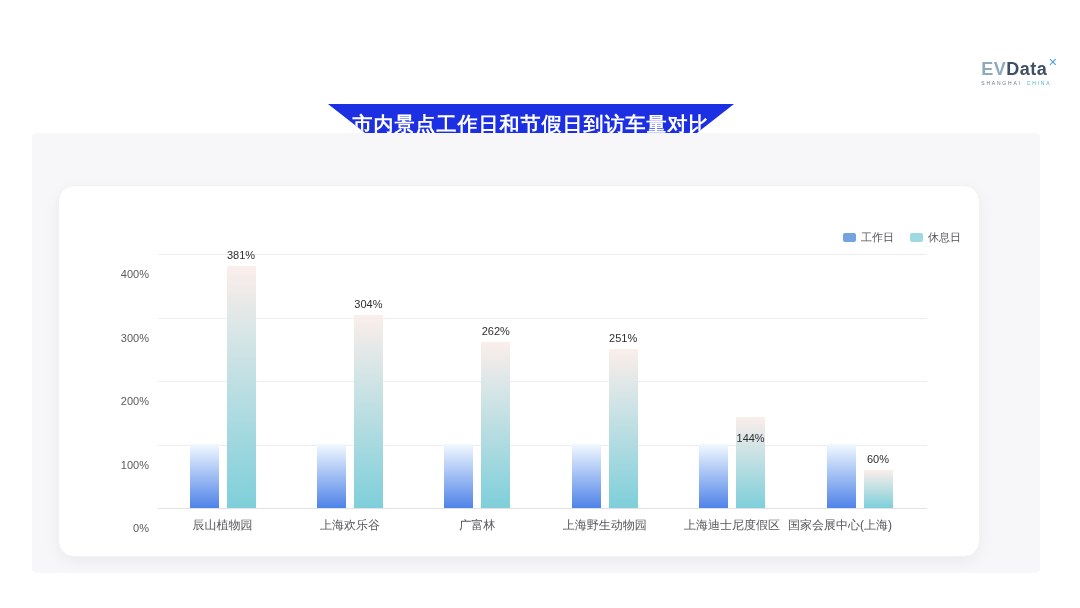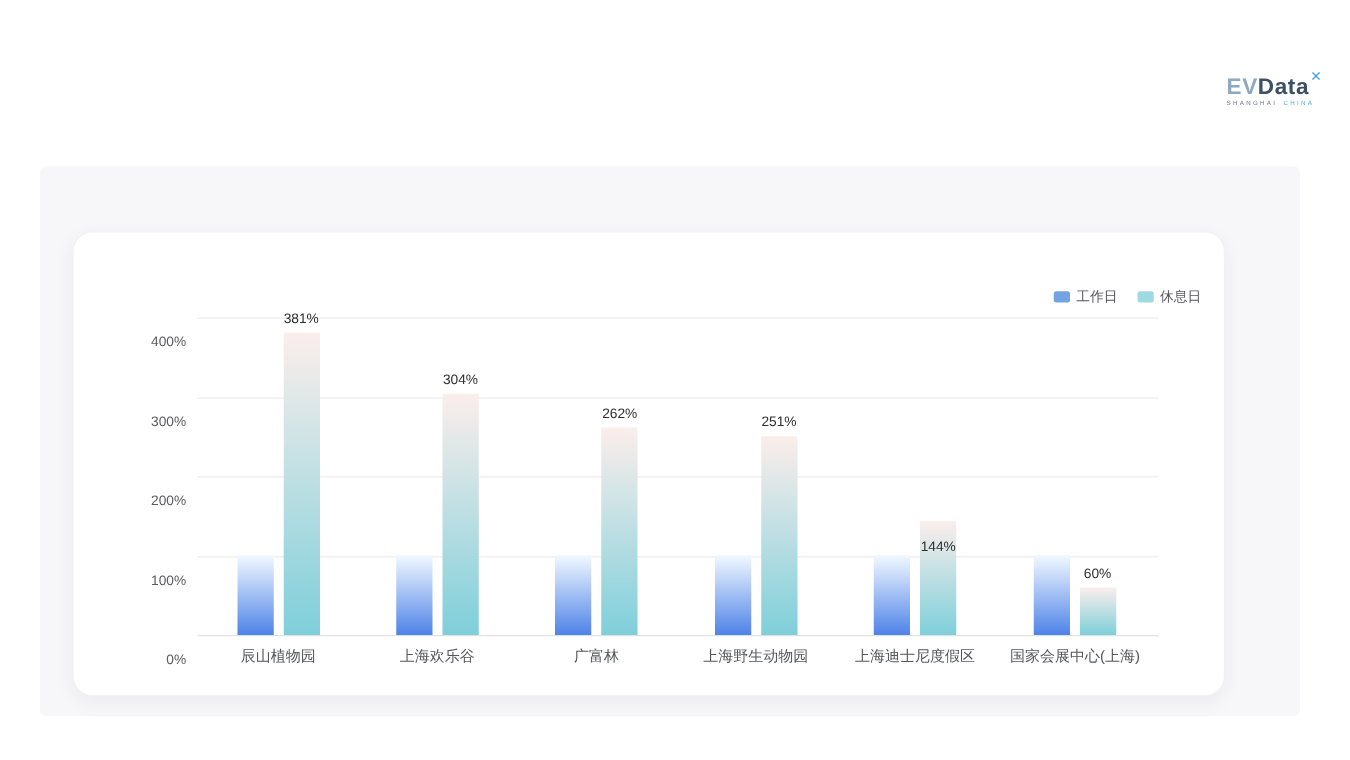--- a/index.html
+++ b/index.html
@@ -59,20 +59,23 @@
           <span class="evd">Data</span>
           <span class="evx">✕</span>
       </div>
       <div class="evdata-sub">
         <span class="sh">SHANGHAI</span>
         <span class="cn">CHINA</span>
       </div>
     </div>
   </div>
 
+  <div class="banner" id="banner" style="background: rgb(28, 47, 226);">
+    <span class="banner-text" style="color: rgb(255, 255, 255);">市内景点工作日和节假日到访车量对比</span>
+  </div>
 
   <div class="outer-panel"></div>
   <div class="card">
     <div id="plot">
         <div class="axisline" style="left: 99px; width: 769px; top: 322px;"></div>
         <div class="ytick" style="left: 30px; top: 316px;">0%</div>
         <div class="gridline" style="left: 99px; width: 769px; top: 258.5px;"></div>
         <div class="ytick" style="left: 30px; top: 252.5px;">100%</div>
         <div class="gridline" style="left: 99px; width: 769px; top: 195px;"></div>
         <div class="ytick" style="left: 30px; top: 189px;">200%</div>
@@ -96,21 +99,21 @@
         <div class="bar" style="left: 549.7px; width: 29px; top: 163px; height: 159px; background: linear-gradient(to top, rgb(126, 207, 218), rgb(251, 238, 235));"></div>
         <div class="bar-label" style="left: 529.2px; top: 146px;">251%</div>
         <div class="xtick" style="left: 470.7px; top: 331px;">上海野生动物园</div>
         <div class="bar" style="left: 640.1px; width: 29px; top: 258px; height: 64px; background: linear-gradient(to top, rgb(79, 131, 232), rgb(242, 249, 255));"></div>
         <div class="bar" style="left: 677.1px; width: 29px; top: 231px; height: 91px; background: linear-gradient(to top, rgb(126, 207, 218), rgb(251, 238, 235));"></div>
         <div class="bar-label" style="left: 656.6px; top: 214px; margin-top: 32px;">144%</div>
         <div class="xtick" style="left: 598.1px; top: 331px;">上海迪士尼度假区</div>
         <div class="bar" style="left: 767.5px; width: 29px; top: 258px; height: 64px; background: linear-gradient(to top, rgb(79, 131, 232), rgb(242, 249, 255));"></div>
         <div class="bar" style="left: 804.5px; width: 29px; top: 284px; height: 38px; background: linear-gradient(to top, rgb(126, 207, 218), rgb(251, 238, 235));"></div>
         <div class="bar-label" style="left: 784px; top: 267px;">60%</div>
-        <div class="xtick" style="left: 726px; top: 331px;">国家会展中心(上海)</div>
+        <div class="xtick" style="left: 706px; top: 331px;">国家会展中心(上海)</div>
       </div>
     <div class="legend" id="legend">
         <div class="legend-item">
           <div class="legend-swatch" style="background: rgb(116, 163, 226);"></div>
           <div class="legend-label">工作日</div>
         </div>
         <div class="legend-item">
           <div class="legend-swatch" style="background: rgb(159, 217, 227);"></div>
           <div class="legend-label">休息日</div>
         </div>

